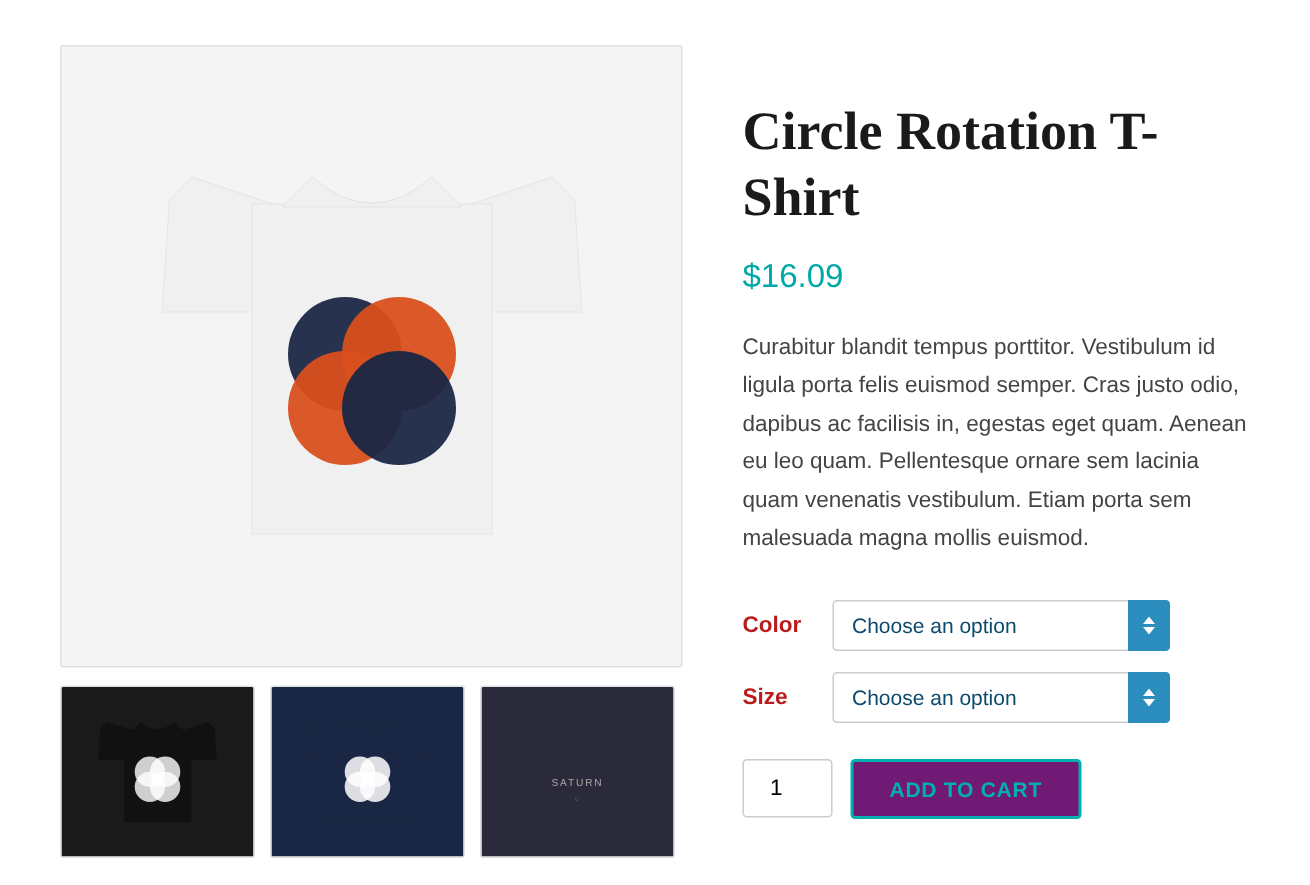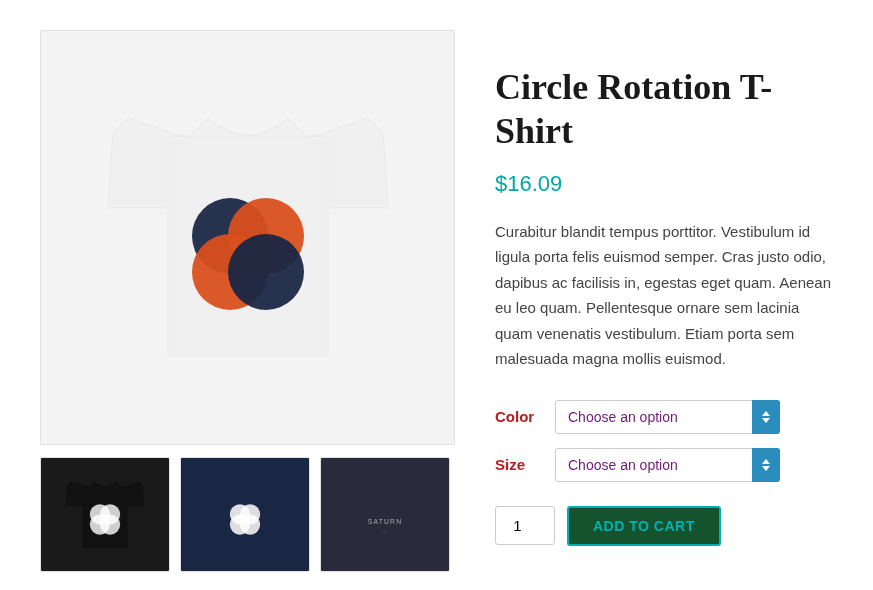--- a/index.html
+++ b/index.html
@@ -146,21 +146,21 @@
       width: 225px;
     }
 
     .option-select {
       width: 100%;
       padding: 8px 30px 8px 12px;
       border: 1px solid #ccc;
       border-radius: 3px;
       background: #fff;
       font-size: 14px;
-      color: #701a75;
+      color: #0c4a6e;
       appearance: none;
       -webkit-appearance: none;
       cursor: pointer;
       font-family: Arial, sans-serif;
     }
 
     .select-arrow {
       position: absolute;
       right: 0;
       top: 0;
@@ -205,21 +205,21 @@
       padding: 10px 8px;
       border: 1px solid #ccc;
       border-radius: 3px;
       font-size: 15px;
       text-align: center;
       font-family: Arial, sans-serif;
     }
 
     .add-to-cart-btn {
       padding: 10px 24px;
-      background: #14532d;
+      background: #701a75;
       border: 2px solid #00b0b0;
       color: #00b0b0;
       font-size: 14px;
       font-weight: 600;
       letter-spacing: 0.5px;
       border-radius: 3px;
       cursor: pointer;
       font-family: Arial, sans-serif;
       text-transform: uppercase;
     }

